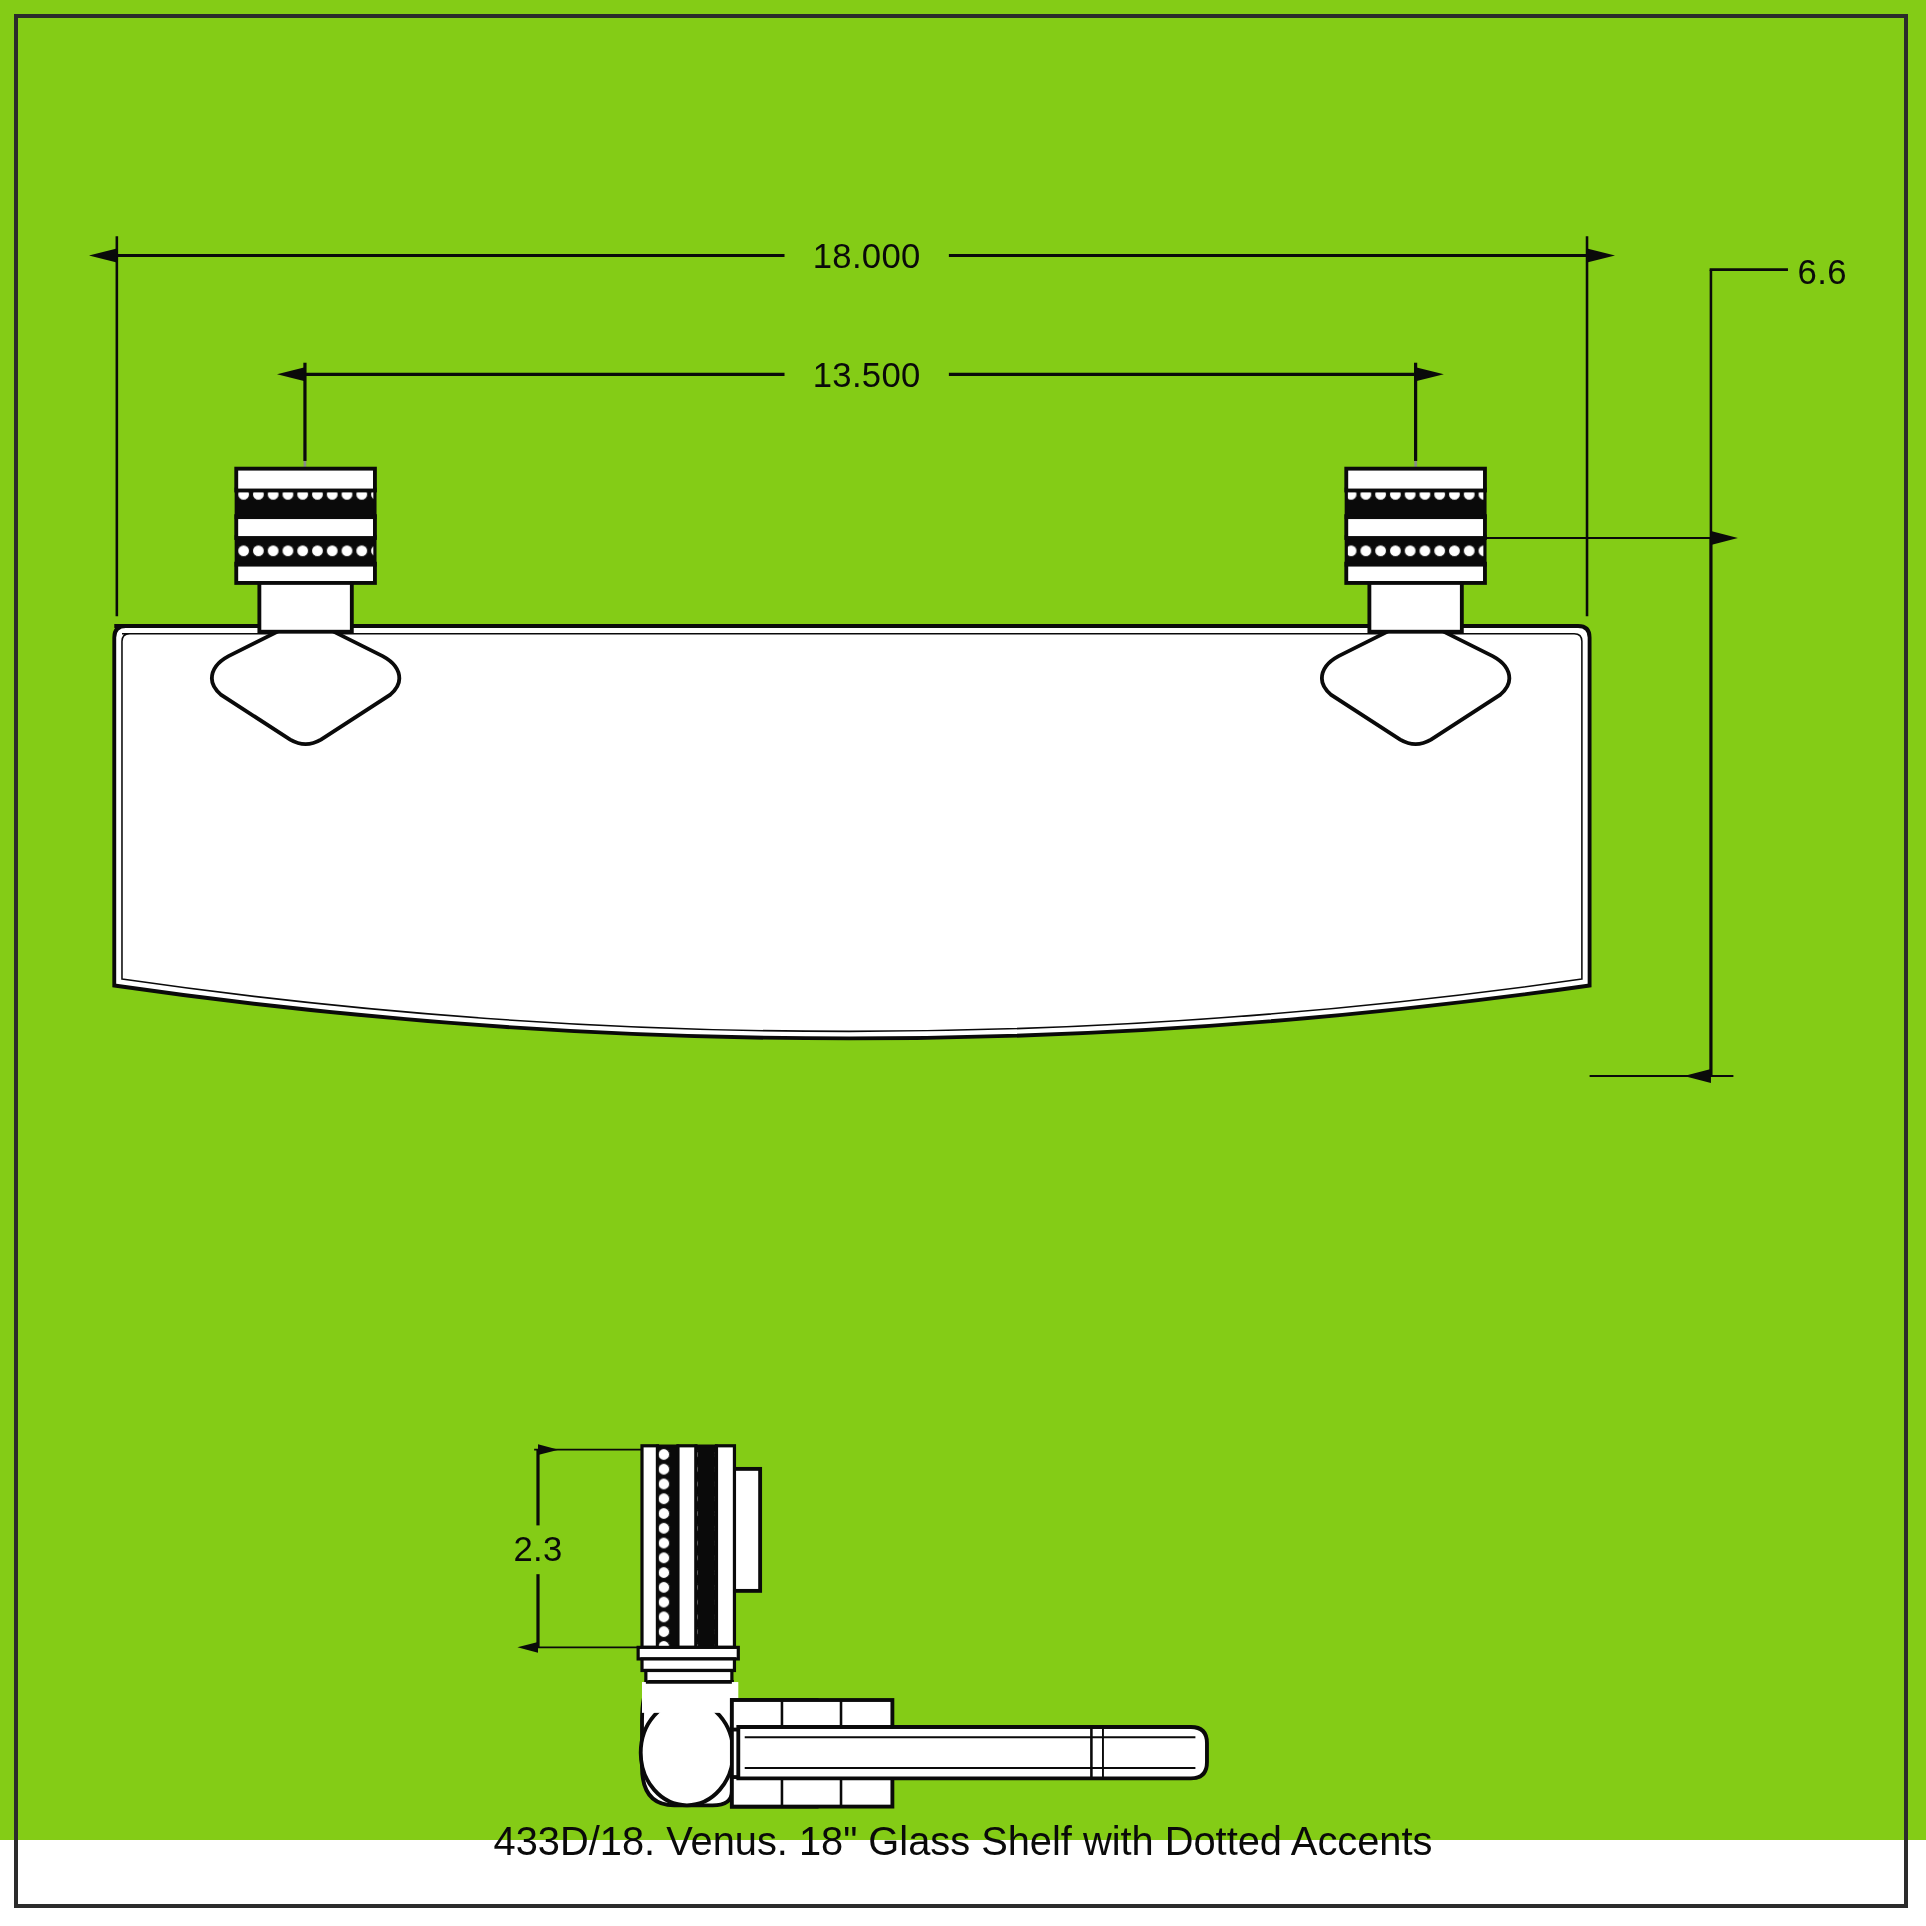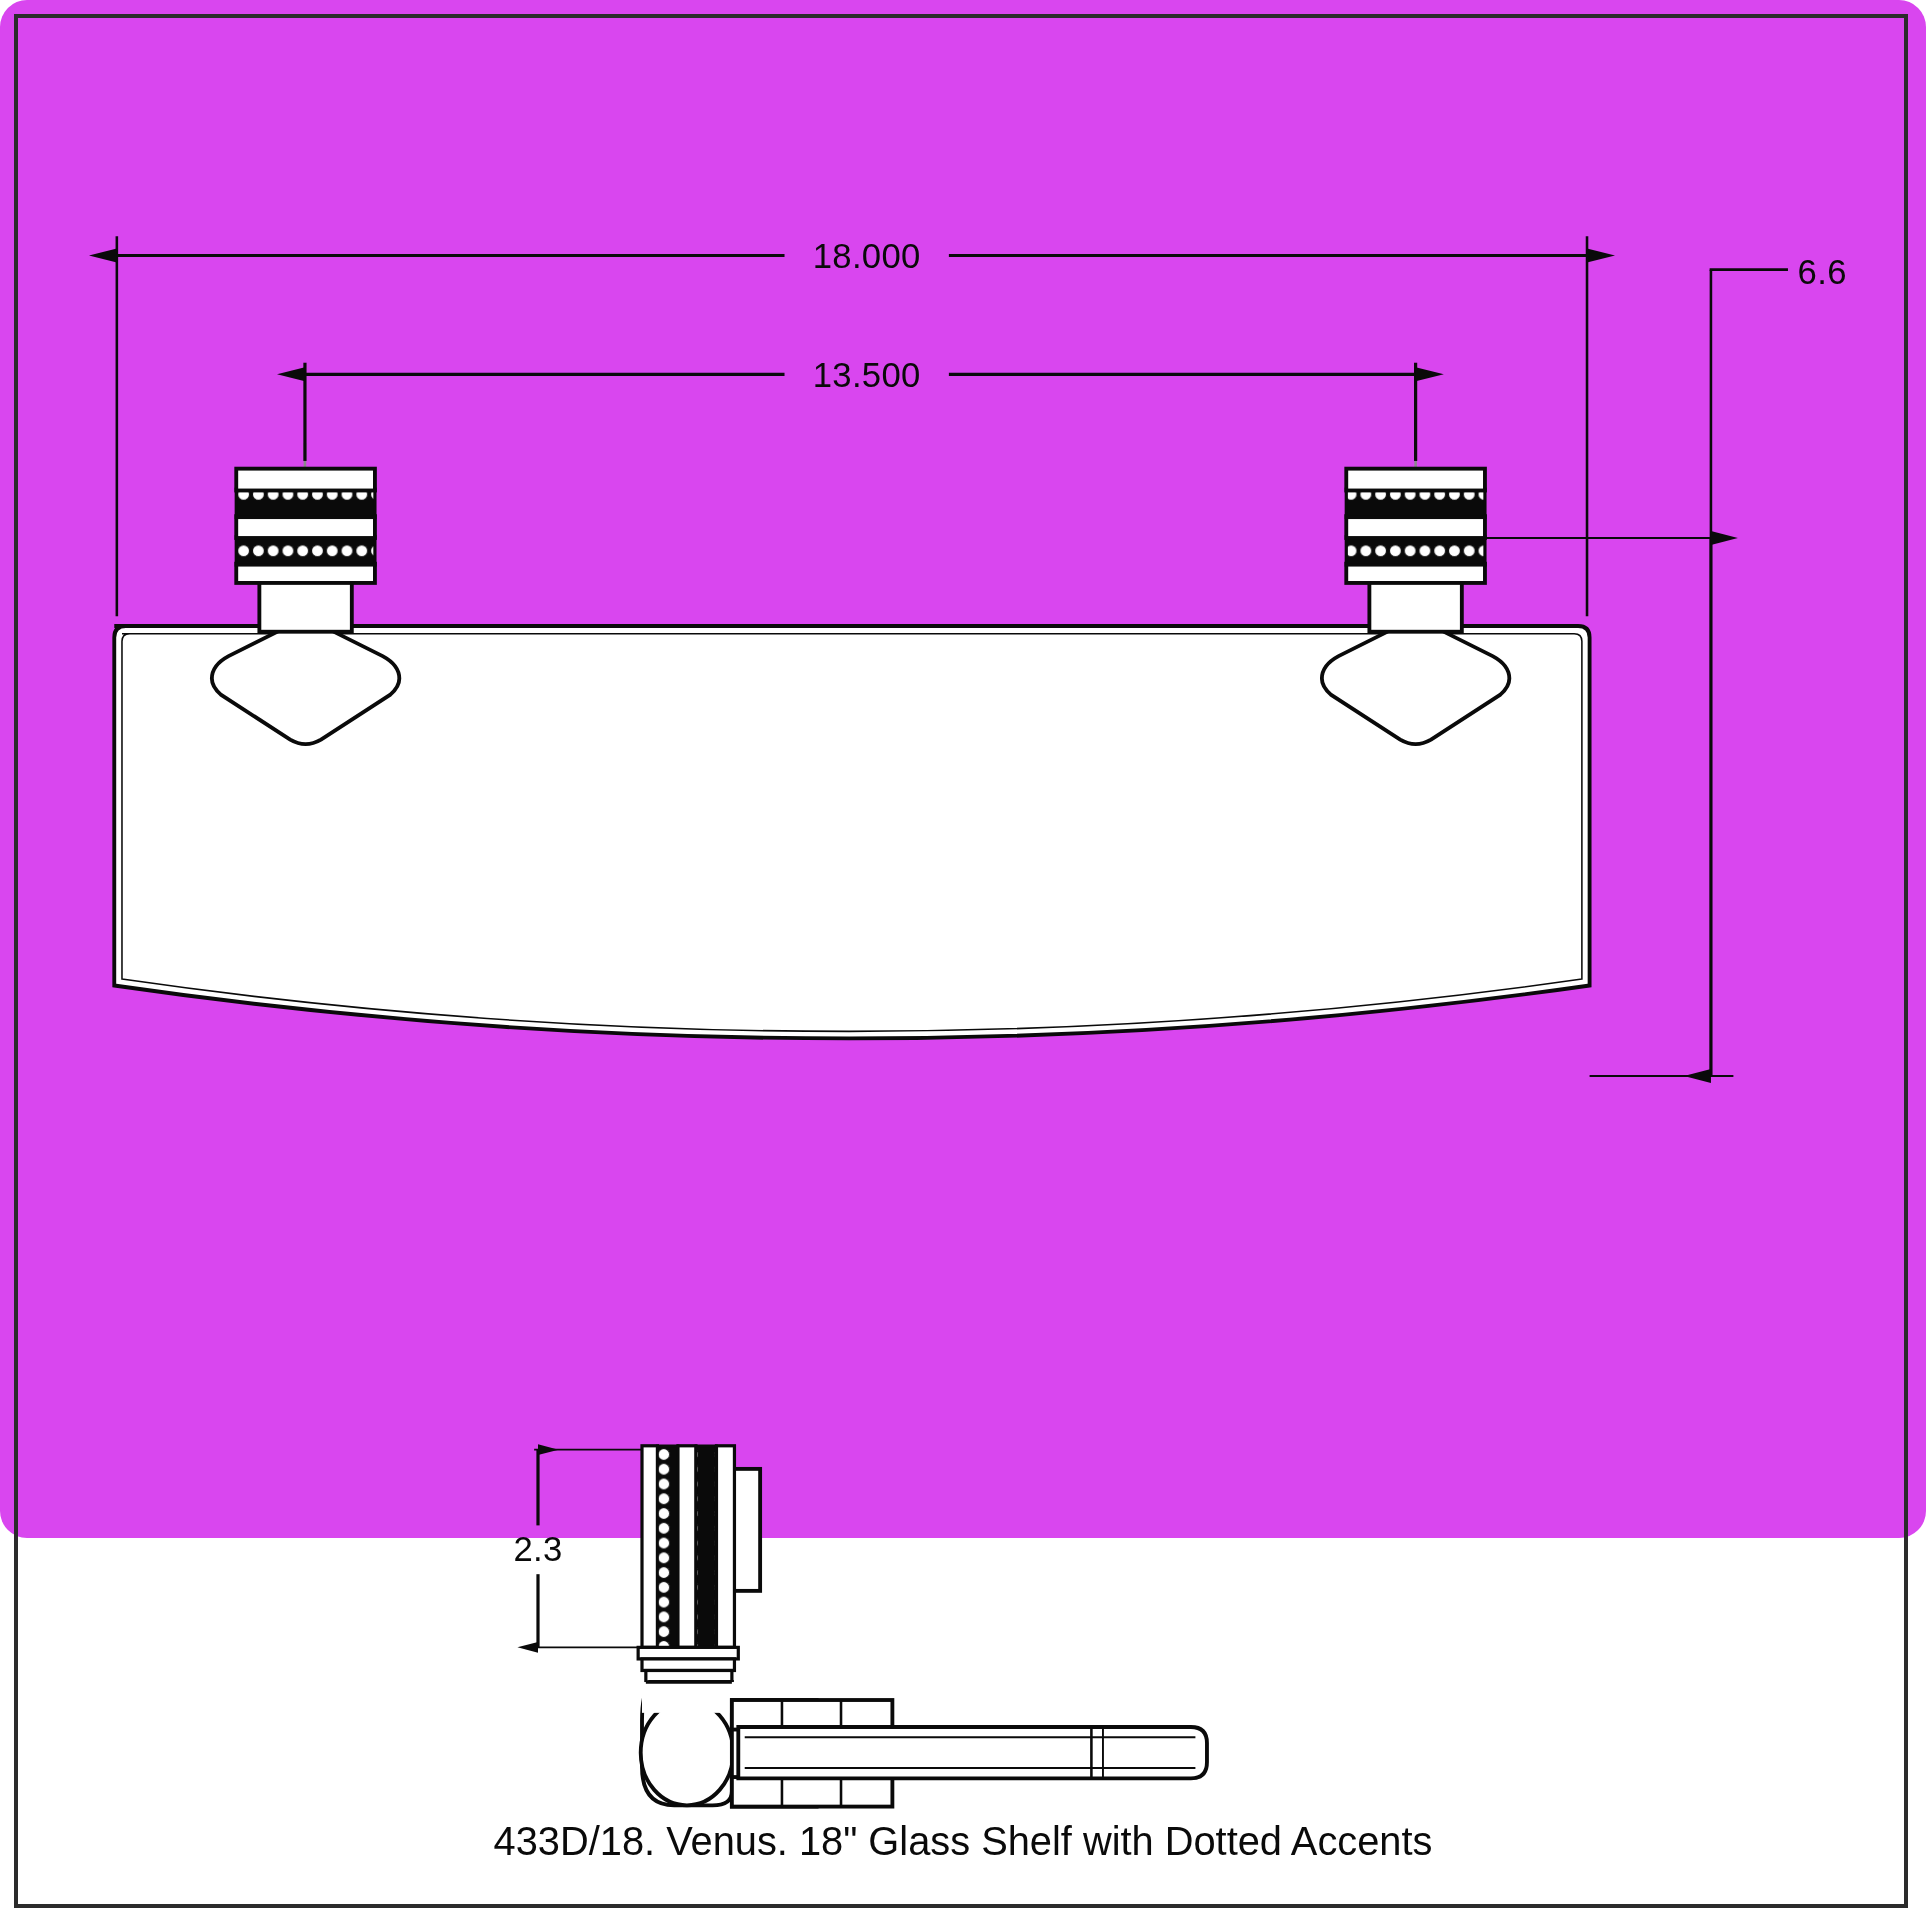--- a/index.html
+++ b/index.html
@@ -4,23 +4,22 @@
 <title>Technical Drawing</title>
 <style>
   html,body{margin:0;padding:0;background:#ffffff;}
   body{
     width:1926px;height:1926px;
     font-family:"Liberation Sans","DejaVu Sans",sans-serif;
     overflow:hidden;
   }
   #sheet{
     position:relative;
-    width:1926px;height:1538px;
-    background:#d946ef;
-    border-radius:27px;
+    width:1926px;height:1840px;
+    background:#84cc16;
   }
   #border{
     position:absolute;
     left:14px;top:14px;
     width:1894px;height:1894px;
     border:4.5px solid #2b2b2b;
     box-sizing:border-box;
   }
   svg#drawing{
     position:absolute;left:0;top:0;

